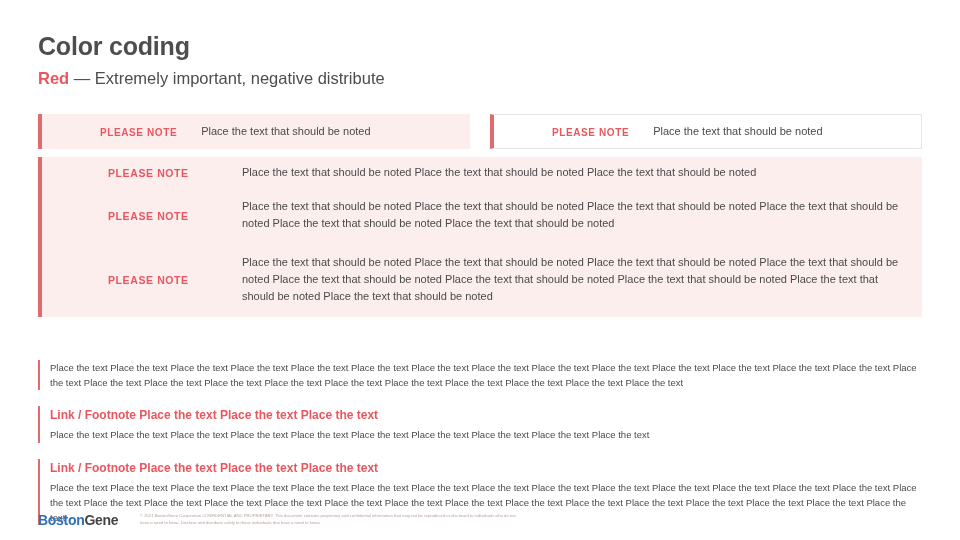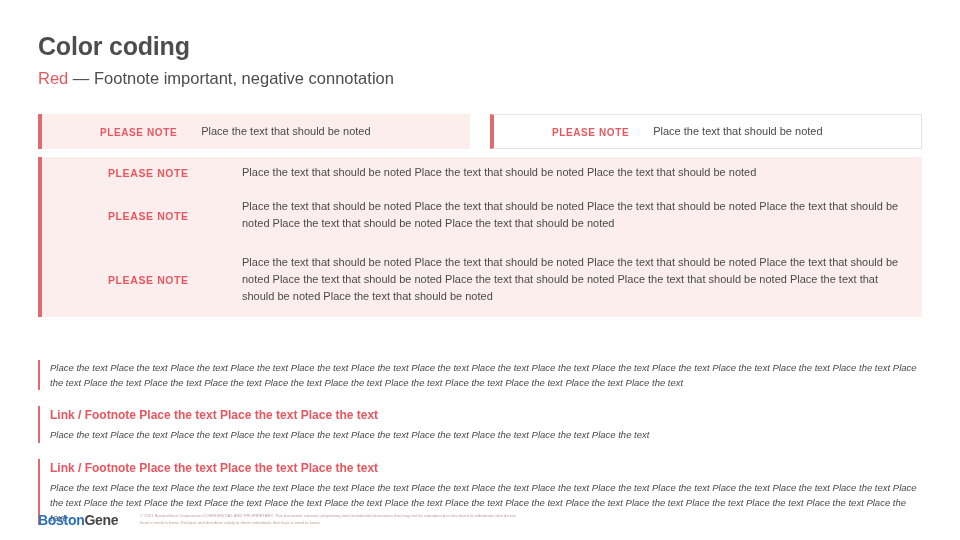--- a/index.html
+++ b/index.html
@@ -34,21 +34,21 @@
   .subtitle {
     position: absolute;
     left: 38px;
     top: 69px;
     font-size: 16.5px;
     color: #4d4d4d;
     font-weight: normal;
   }
   .subtitle .accent {
     color: #e8575f;
-    font-weight: normal;
+    font-weight: bold;
   }
   .notes-area {
     position: absolute;
     left: 38px;
     top: 114px;
     width: 884px;
   }
   .note-row {
     display: flex;
     gap: 20px;
@@ -108,21 +108,20 @@
     color: #e8575f;
     font-size: 12px;
     font-weight: bold;
     margin-bottom: 3px;
     line-height: 1.5;
   }
   .fn-body {
     font-size: 9.5px;
     color: #4a4a4a;
     line-height: 1.6;
-    font-style: italic;
   }
   .logo {
     position: absolute;
     left: 38px;
     bottom: 12px;
     font-size: 14px;
     font-weight: bold;
     letter-spacing: -0.3px;
     margin-top: 10px;
   }
@@ -139,21 +138,21 @@
   }
 </style>
 </head>
 <body>
 
 <div class="slide">
 
   <div class="title">Color coding</div>
 
   <div class="subtitle">
-    <span class="accent">Red</span><span> — Footnote important, negative connotation</span>
+    <span class="accent">Red</span><span> — Extremely important, negative distribute</span>
   </div>
 
   <div class="notes-area">
 
     <div class="note-row">
       <div class="note note-sm">
         <span class="note-label">PLEASE NOTE</span>
         <span class="note-text">Place the text that should be noted</span>
       </div>
       <div class="note note-sm outlined">

